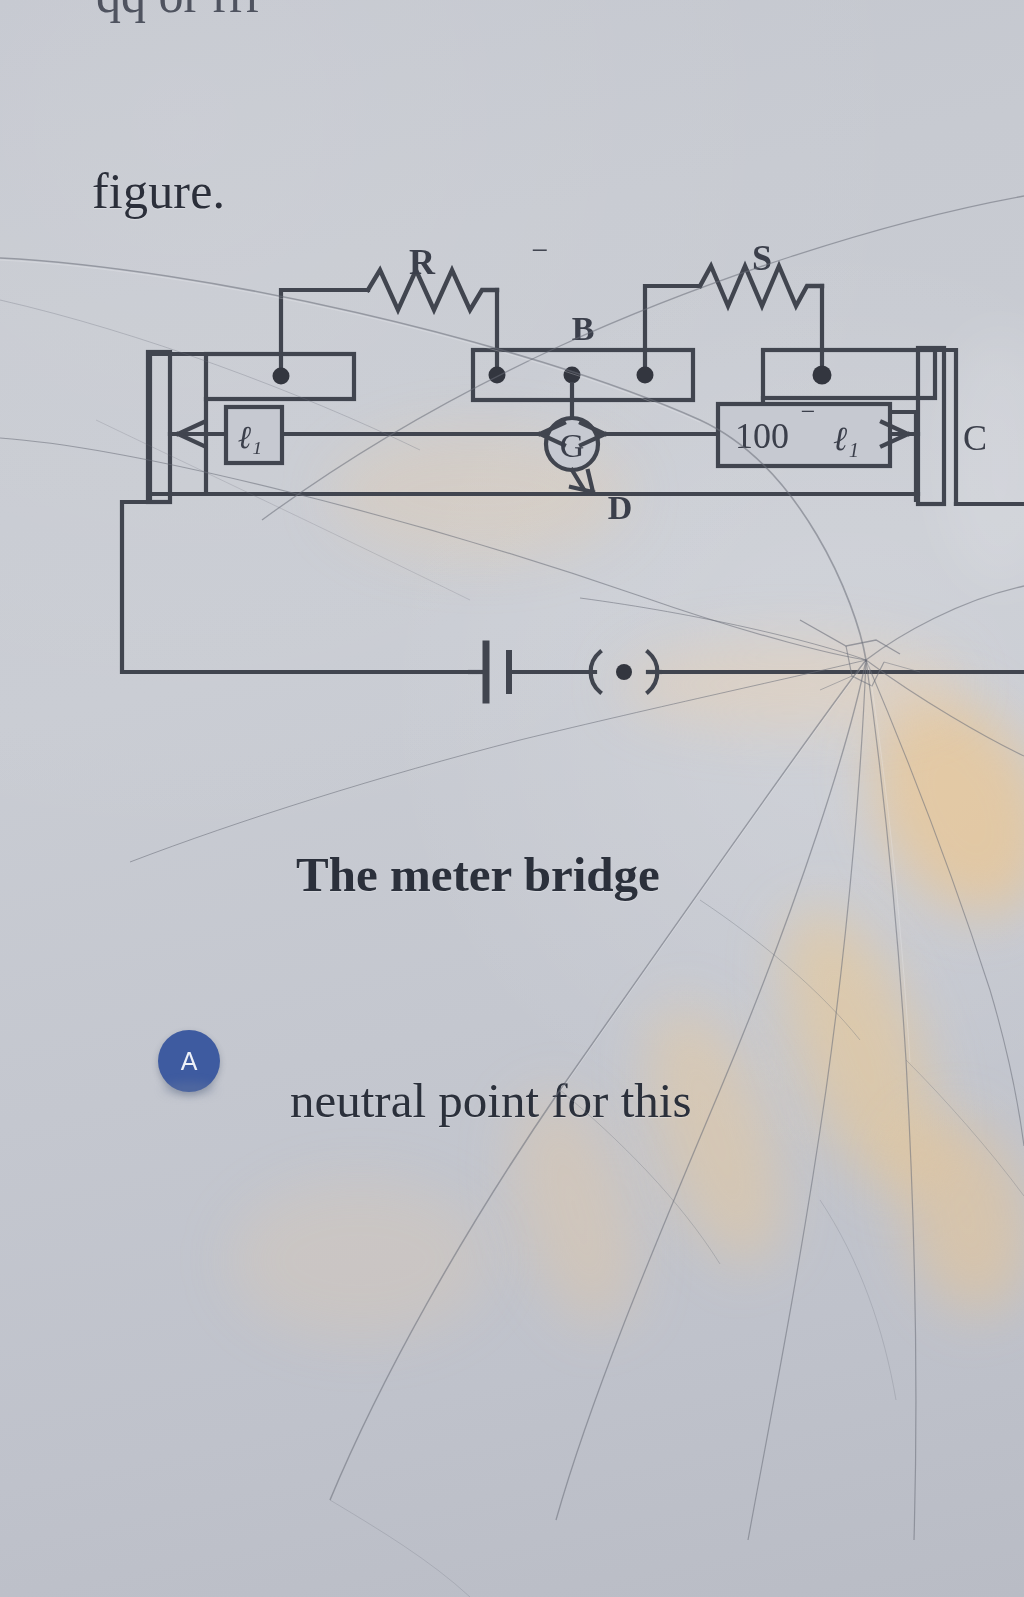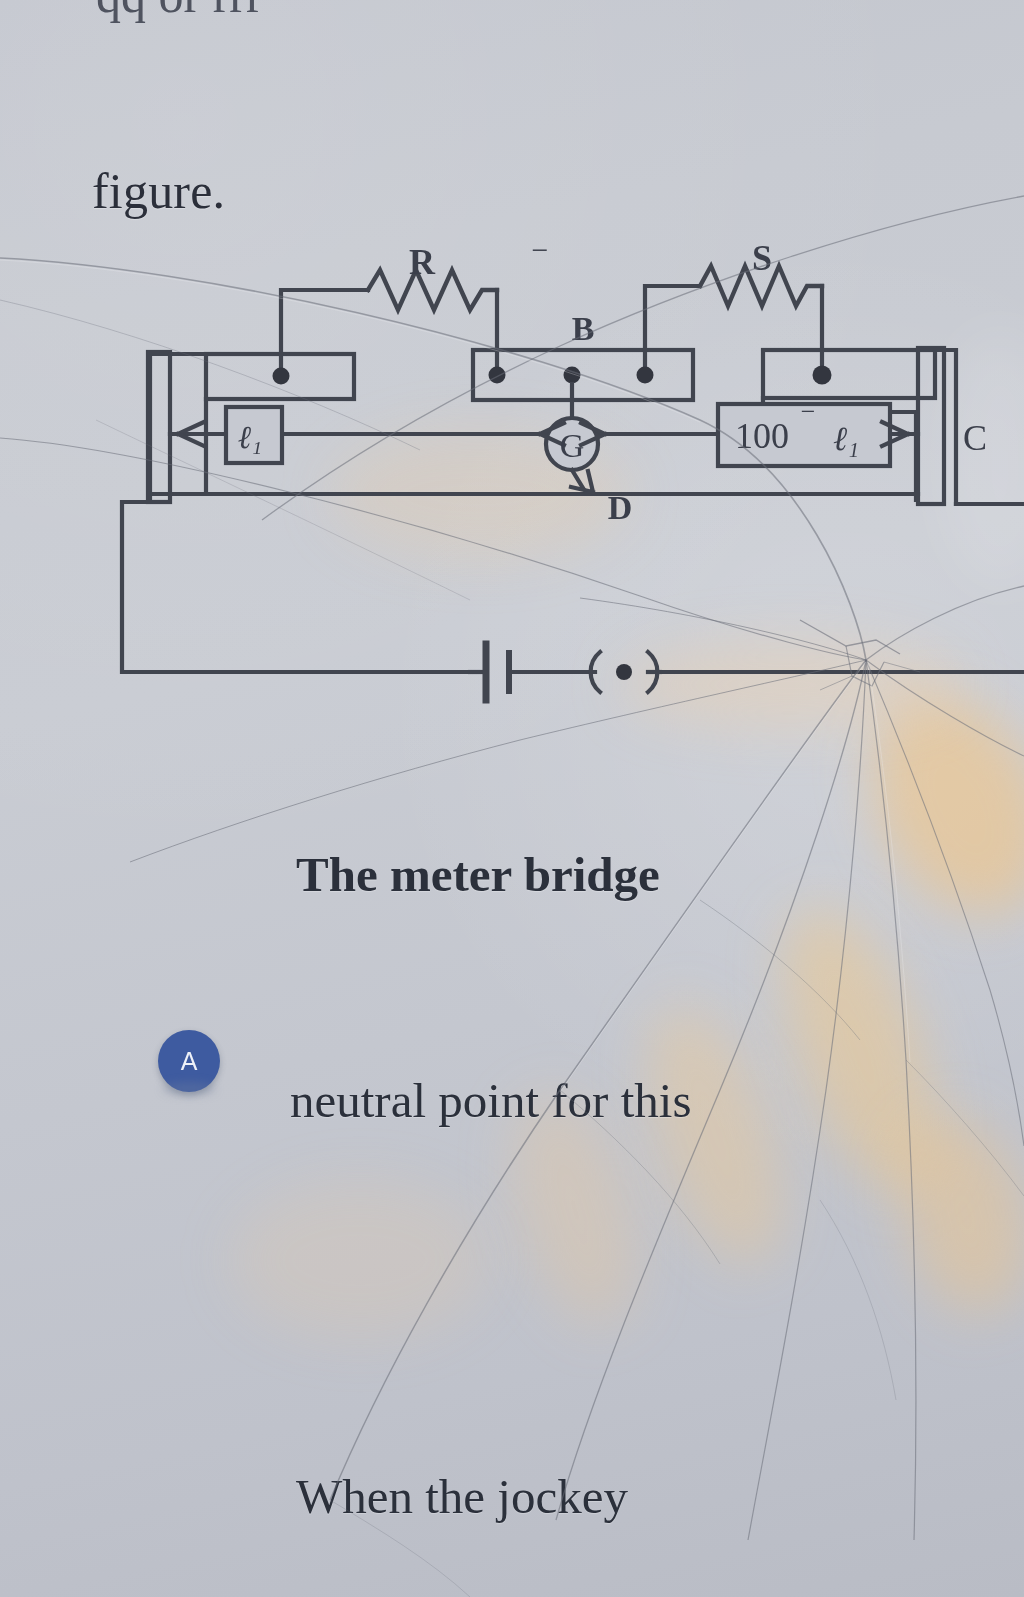--- a/index.html
+++ b/index.html
@@ -185,21 +185,20 @@
       <text x="540" y="28" font-size="30" text-anchor="middle" fill="#5c606b">−</text>
     </svg>
   </div>
 
   <div id="badge-a">
     <span>A</span>
   </div>
   <div class="opttext" id="o-l1">The meter bridge</div>
   <div class="opttext" id="o-l3">neutral point for this</div>
 
-  <div class="opttext" id="q-bottom">When the jockey</div>
 
   <svg id="cracks" width="1024" height="1597" viewBox="0 0 1024 1597" xmlns="http://www.w3.org/2000/svg">
     <g fill="none" stroke="#6a6e79" stroke-opacity="0.55" stroke-width="1.4">
 
       <path d="M 0 258 C 200 268, 520 340, 700 420 C 800 466, 856 600, 866 660" stroke-width="1.6"></path>
       <path d="M 1024 196 C 880 222, 700 282, 560 346 C 430 406, 330 470, 262 520" stroke-width="1.3"></path>
       <path d="M 0 438 C 140 448, 420 520, 640 596 C 760 638, 840 656, 866 660" stroke-width="1.2"></path>
       <path d="M 1024 586 C 960 600, 900 634, 866 660" stroke-width="1.3"></path>
 
       <path d="M 866 660 C 820 720, 700 890, 560 1090 C 460 1236, 380 1380, 330 1500" stroke-width="1.5"></path>

